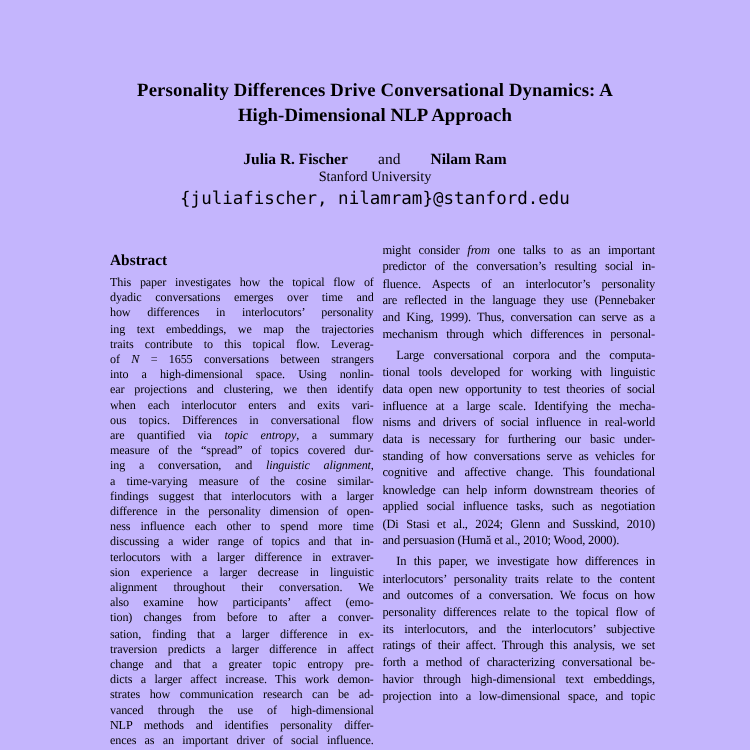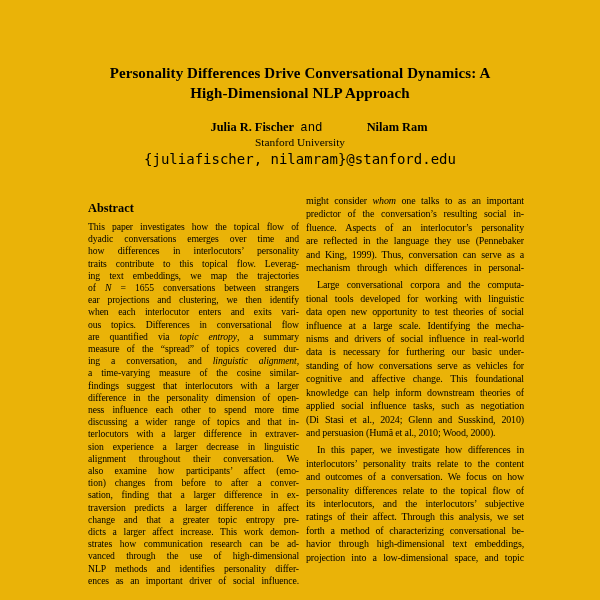--- a/index.html
+++ b/index.html
@@ -1,24 +1,24 @@
 <!DOCTYPE html>
 <html><head>
 <meta charset="utf-8">
 <style>
   html,body{margin:0;padding:0;}
   .page{
-    position:relative;width:600px;height:600px;background:#eab308;
+    position:relative;width:600px;height:600px;background:#c4b5fd;
     overflow:hidden;color:#000;font-family:"Liberation Serif", serif;
   }
   .centered{position:absolute;left:0;right:0;text-align:center;}
   .title{top:63px;font-size:15px;font-weight:bold;line-height:20px;letter-spacing:0.1px;}
   .authors{top:120px;font-size:12.4px;}
-  .authors .b{font-weight:bold;margin-left:38px;}
-  .authors .conj{margin:0 3px;font-family:Liberation Mono, monospace;}
+  .authors .b{font-weight:bold;}
+  .authors .conj{margin:0 21px;}
   .affiliation{top:136px;font-size:11.4px;}
   .email{top:151px;font-size:14px;font-family:"DejaVu Sans Mono", monospace;}
   .col{position:absolute;overflow:hidden;}
   .col-left{left:88px;top:201px;width:211px;height:399px;}
   .col-right{left:306px;top:194px;width:218px;height:406px;}
   .abs-head{font-weight:bold;font-size:12.3px;margin:0 0 5px 0;}
   .col-left .line{
     font-size:9.7px;line-height:12.2px;letter-spacing:-0.1px;
   }
   .col-right .line{
@@ -50,23 +50,24 @@
   <div class="centered affiliation">Stanford University</div>
 
   <div class="centered email">{juliafischer, nilamram}@stanford.edu</div>
 
   <div class="col col-left">
     <div class="abs-head">Abstract</div>
     <div>
         <div class="line">This paper investigates how the topical flow of</div>
         <div class="line">dyadic conversations emerges over time and</div>
         <div class="line">how differences in interlocutors’ personality</div>
+        <div class="line">ing text embeddings, we map the trajectories</div>
         <div class="line">traits contribute to this topical flow. Leverag-</div>
-        <div class="line">ing text embeddings, we map the trajectories</div>
         <div class="line">of <i>N</i> = 1655 conversations between strangers</div>
+        <div class="line">into a high-dimensional space. Using nonlin-</div>
         <div class="line">ear projections and clustering, we then identify</div>
         <div class="line">when each interlocutor enters and exits vari-</div>
         <div class="line">ous topics. Differences in conversational flow</div>
         <div class="line">are quantified via <i>topic entropy</i>, a summary</div>
         <div class="line">measure of the “spread” of topics covered dur-</div>
         <div class="line">ing a conversation, and <i>linguistic alignment</i>,</div>
         <div class="line">a time-varying measure of the cosine similar-</div>
         <div class="line">findings suggest that interlocutors with a larger</div>
         <div class="line">difference in the personality dimension of open-</div>
         <div class="line">ness influence each other to spend more time</div>
@@ -82,21 +83,21 @@
         <div class="line">dicts a larger affect increase. This work demon-</div>
         <div class="line">strates how communication research can be ad-</div>
         <div class="line">vanced through the use of high-dimensional</div>
         <div class="line">NLP methods and identifies personality differ-</div>
         <div class="line">ences as an important driver of social influence.</div>
       </div>
   </div>
 
   <div class="col col-right">
       <div class="para">
-        <div class="line">might consider <i>whom</i> one talks to as an important</div>
+        <div class="line">might consider <i>from</i> one talks to as an important</div>
         <div class="line">predictor of the conversation’s resulting social in-</div>
         <div class="line">fluence. Aspects of an interlocutor’s personality</div>
         <div class="line">are reflected in the language they use (Pennebaker</div>
         <div class="line">and King, 1999). Thus, conversation can serve as a</div>
         <div class="line">mechanism through which differences in personal-</div>
       </div>
       <div class="para indent">
         <div class="line">Large conversational corpora and the computa-</div>
         <div class="line">tional tools developed for working with linguistic</div>
         <div class="line">data open new opportunity to test theories of social</div>

